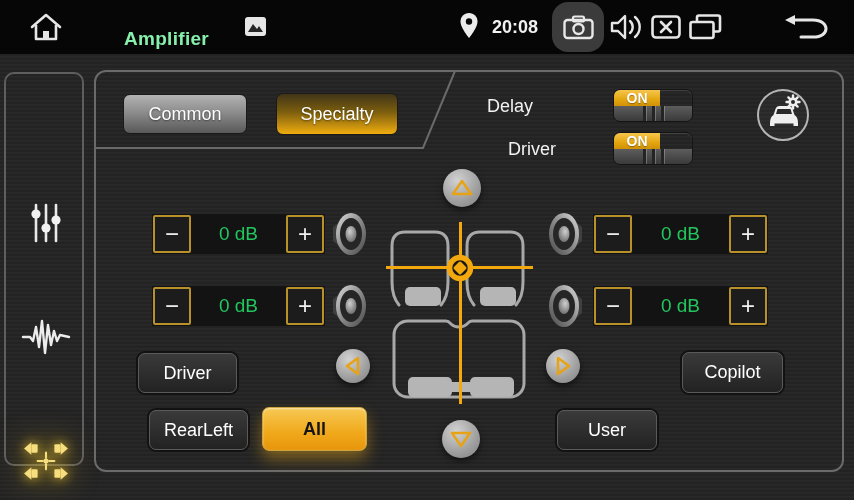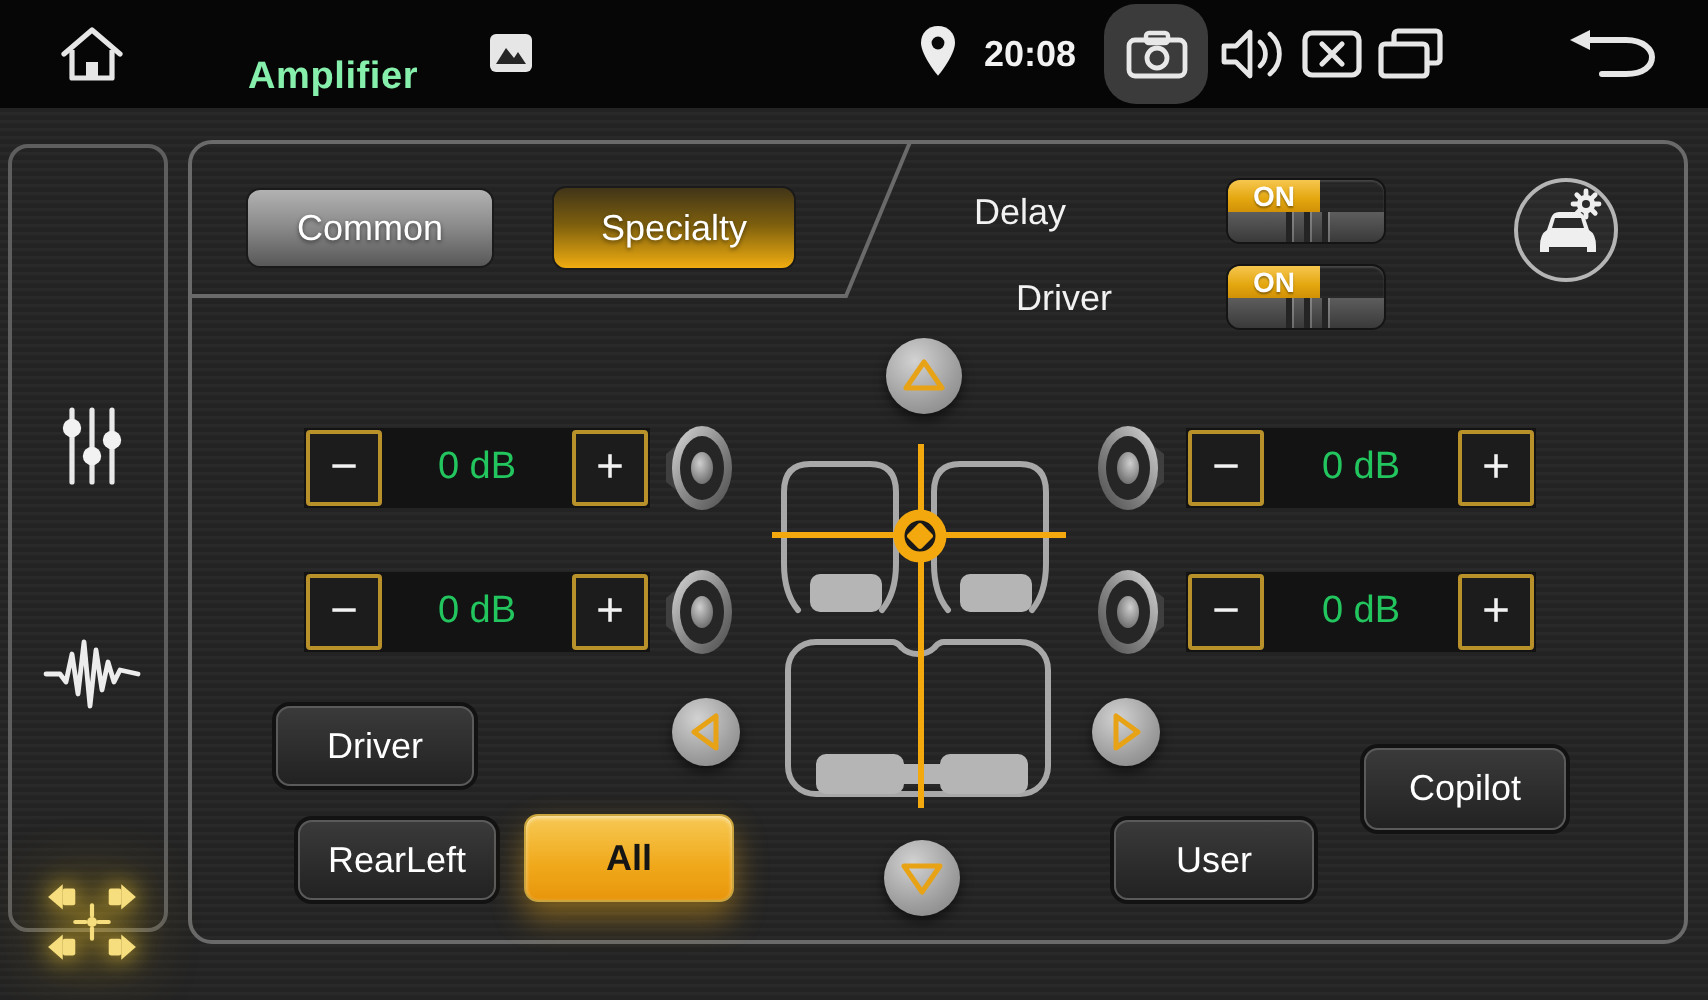--- a/index.html
+++ b/index.html
@@ -359,17 +359,17 @@
     </div>
   <div class="btn preset" style="left:149px;top:410px;width:99px;height:40px;">
       <span>RearLeft</span>
     </div>
   <div class="btn preset" style="left:557px;top:410px;width:100px;height:40px;">
       <span>User</span>
     </div>
   <div class="btn preset-all" style="left:262px;top:407px;width:105px;height:44px;">
       <span>All</span>
     </div>
-  <div class="btn preset" style="left:682px;top:352px;width:101px;height:41px;margin-top:22px;">
+  <div class="btn preset" style="left:682px;top:352px;width:101px;height:41px;">
       <span>Copilot</span>
     </div>
 
 </div>
 
 </body></html>

